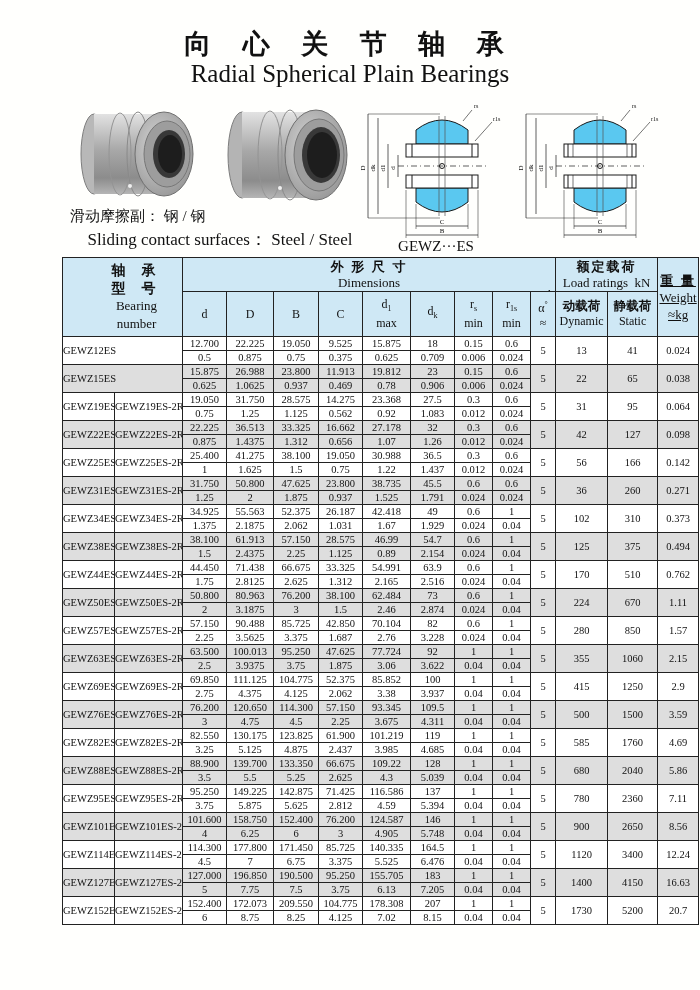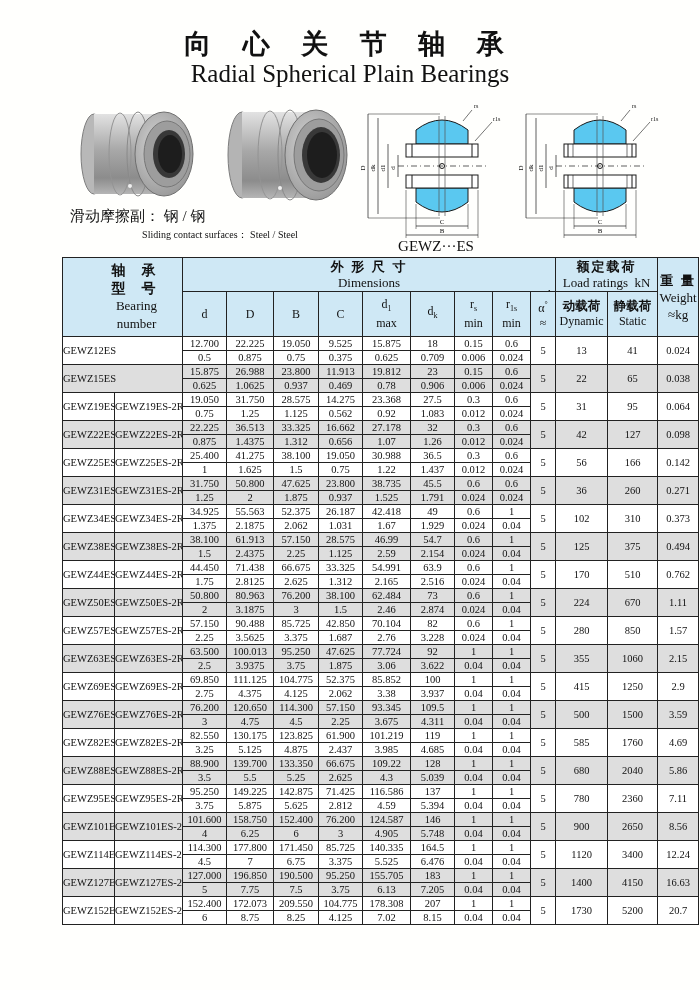--- a/index.html
+++ b/index.html
@@ -4,39 +4,39 @@
 <style>
   html,body{margin:0;padding:0;}
   body{width:700px;height:990px;background:#fffffd;position:relative;
        font-family:"Liberation Serif", serif;color:#111;}
   .page{position:absolute;inset:0;overflow:hidden;}
   .title-zh{position:absolute;top:26px;left:0;width:100%;text-align:center;
     font-family:"Liberation Sans", sans-serif;font-weight:bold;font-size:27px;letter-spacing:12px;}
   .title-en{position:absolute;top:60px;left:0;width:100%;text-align:center;font-size:25px;}
   .photos{position:absolute;left:68px;top:100px;}
   .slide-zh{position:absolute;left:70px;top:207px;width:300px;font-size:15px;}
-  .slide-en{position:absolute;left:55px;top:228px;width:330px;text-align:center;font-size:10px;}
+  .slide-en{position:absolute;left:55px;top:228px;width:330px;text-align:center;font-size:17px;}
   .diagram{position:absolute;top:94px;}
   .diag1{left:360px;} .diag2{left:518px;}
   .caption{position:absolute;top:238px;font-size:15px;text-align:center;}
   .cap1{left:360px;width:152px;} .cap2{left:512px;width:168px;}
   table.spec{position:absolute;left:62px;top:257px;width:636px;border-collapse:collapse;
     table-layout:fixed;font-size:10.5px;text-align:center;}
   table.spec th,table.spec td{border:1px solid #222;padding:0;line-height:13px;height:13px;
     overflow:hidden;white-space:nowrap;}
   table.spec{border:1.5px solid #111;}
   thead th{background:#cfe8f5;font-weight:normal;}
   thead .zh{font-family:"Liberation Sans", sans-serif;font-weight:bold;font-size:13px;line-height:17px;letter-spacing:2px;}
   .bearingh div{line-height:18px;font-size:13px;padding-left:28px;}
   .bearingh .zh{font-size:14px;letter-spacing:6px;}
   th.dimsh{height:40px;} th.loadgh{height:40px;}
   .dimsub{position:relative;font-size:13px;line-height:16px;}
   .dimsub .unit{position:absolute;right:1px;top:12px;font-size:12px;}
   .loadgh div{font-size:13px;line-height:16px;}
-  .weighth div{font-size:13px;line-height:17px;}
+  .weighth div{font-size:13px;line-height:17px;text-decoration:underline;}
   tr.subhead th{height:44px;font-size:12px;}
   tr.subhead th div{line-height:15px;}
   tr.subhead sub{font-size:8px;} tr.subhead sup{font-size:8px;}
   tr.subhead .loadh .zh{font-size:12.5px;letter-spacing:0;}
   tbody td{background:#fff;}
   tbody tr.stripe td{background:#dedede;}
   td.name{font-size:10.5px;}
   td.nameleft{text-align:left;padding-left:7px;}
 </style>
 </head>
@@ -452,21 +452,21 @@
           <td rowspan="2">5</td>
           <td rowspan="2">125</td>
           <td rowspan="2">375</td>
           <td rowspan="2">0.494</td>
         </tr>
         <tr class="stripe">
           <td>1.5</td>
           <td>2.4375</td>
           <td>2.25</td>
           <td>1.125</td>
-          <td>2.59</td>
+          <td>0.89</td>
           <td>2.154</td>
           <td>0.024</td>
           <td>0.04</td>
         </tr>
         <tr>
           <td rowspan="2" class="name">GEWZ44ES</td>
           <td rowspan="2" class="name">GEWZ44ES-2RS</td>
           <td>44.450</td>
           <td>71.438</td>
           <td>66.675</td>

